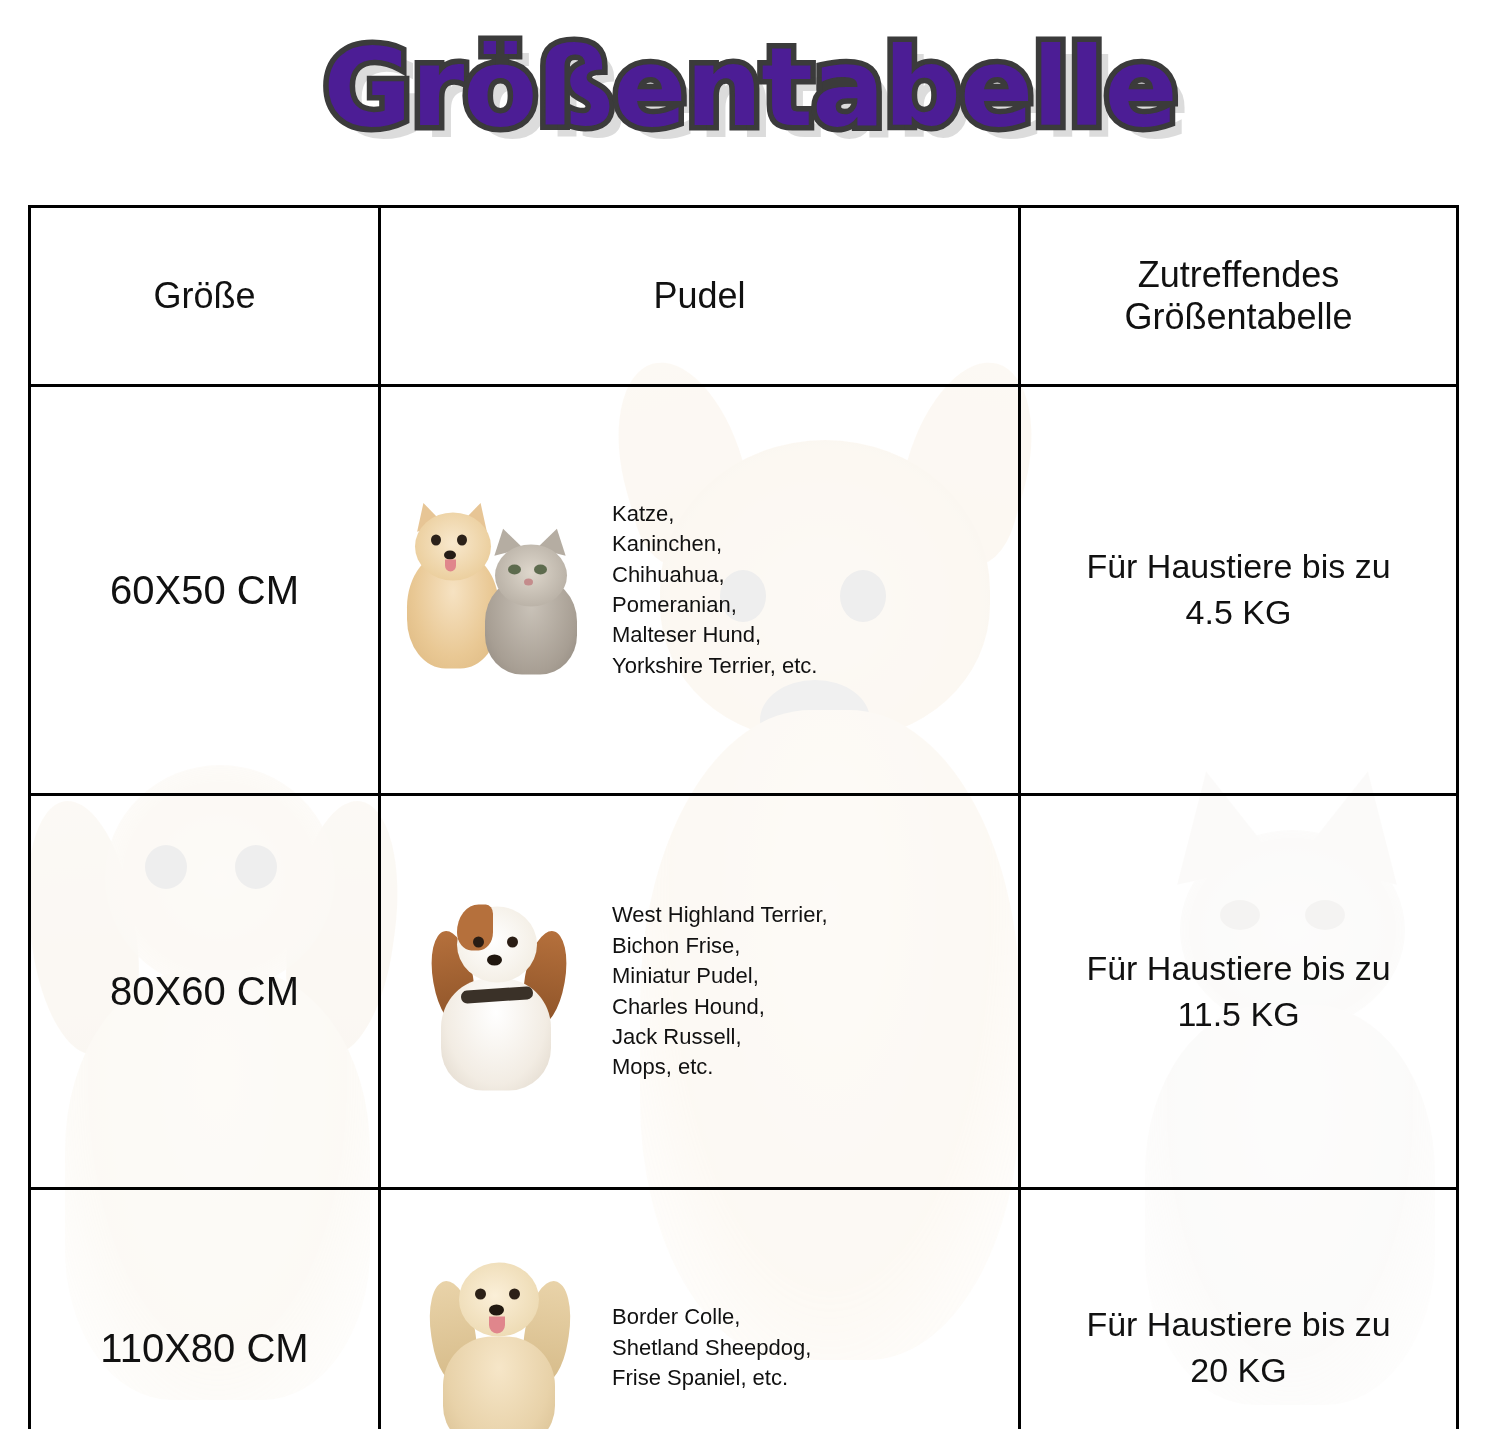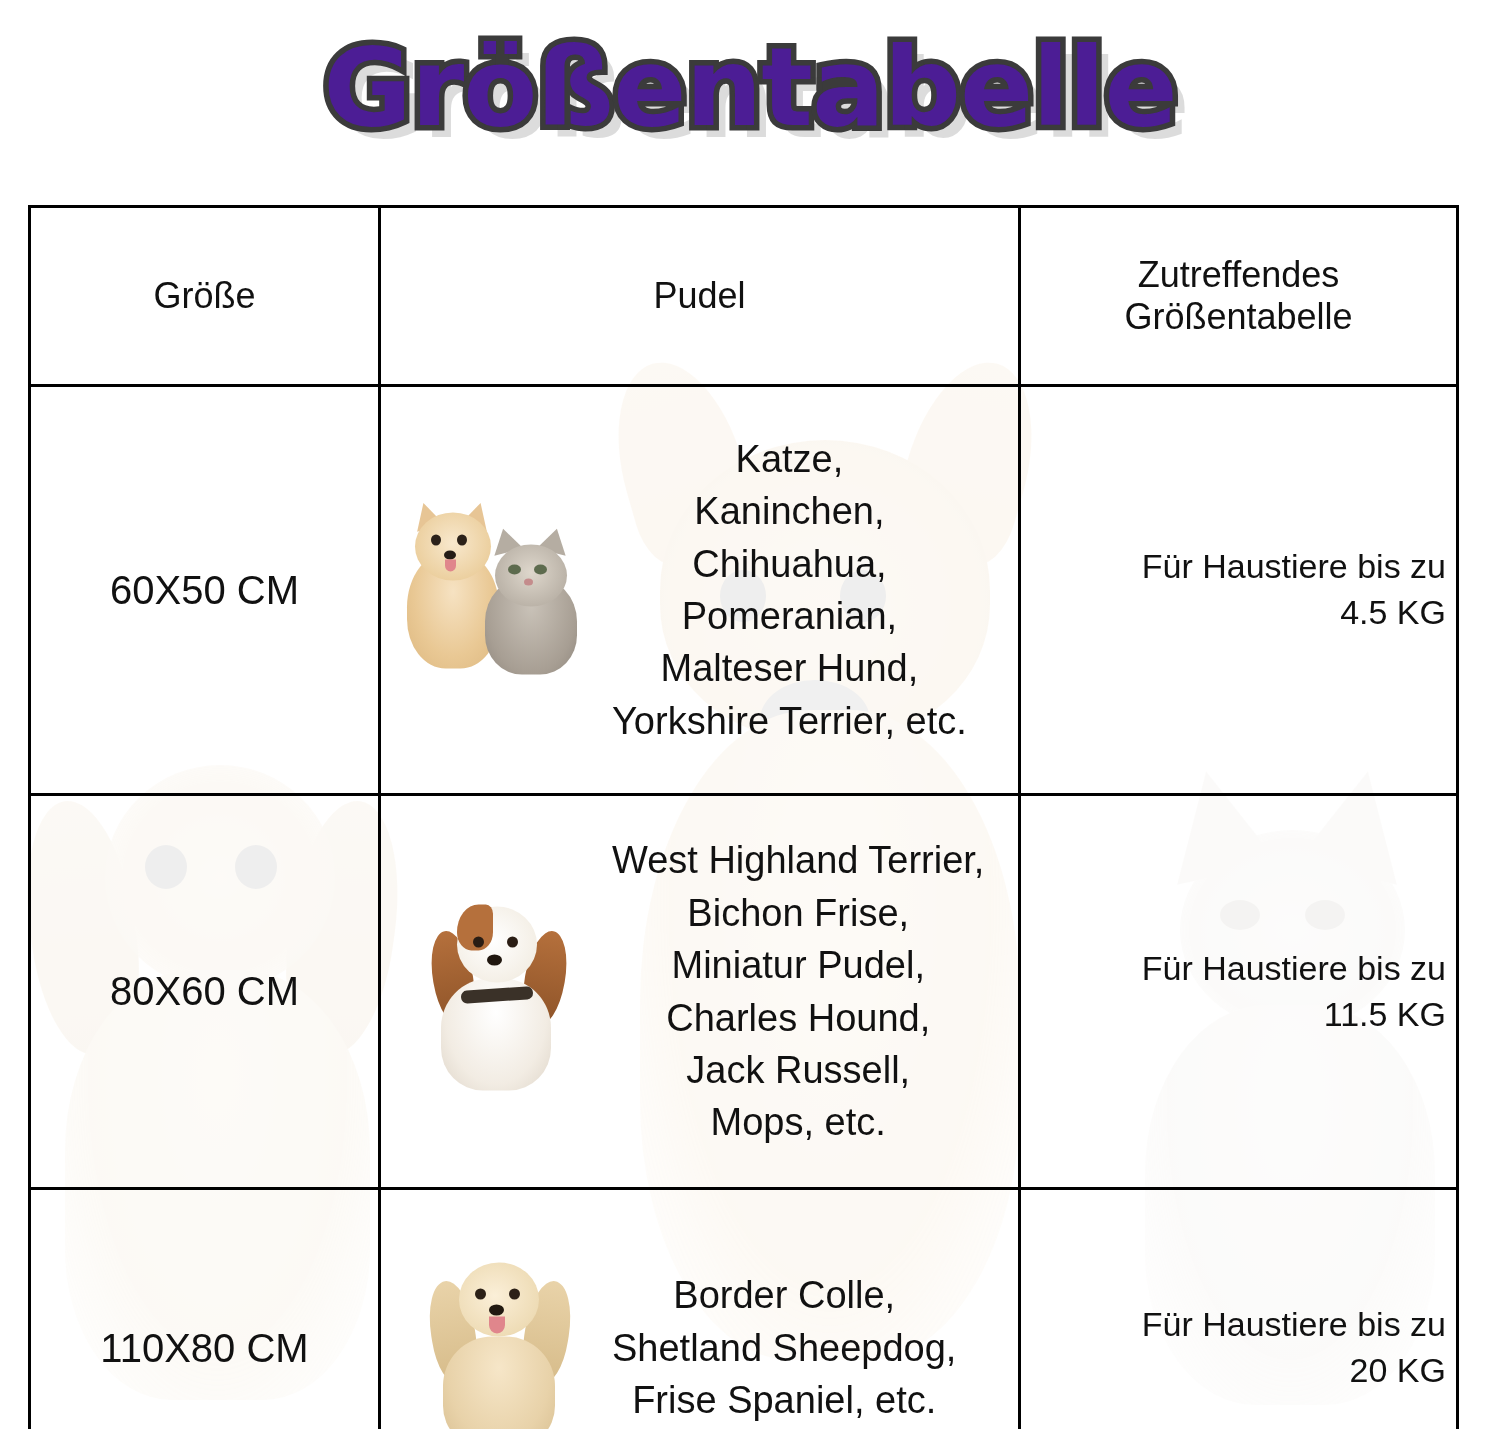--- a/index.html
+++ b/index.html
@@ -191,21 +191,21 @@
     font-weight: normal;
     height: 160px;
   }
 
   .cell-size {
     text-align: center;
     font-size: 40px;
     color: #111;
   }
   .cell-weight {
-    text-align: right;
+    text-align: center;
     font-size: 34px;
     color: #111;
     line-height: 1.35;
   }
   .cell-type {
     position: relative;
     padding: 0;
   }
   .type-inner {
     display: flex;
@@ -213,25 +213,25 @@
     justify-content: flex-start;
     height: 100%;
     gap: 6px;
   }
   .type-photo {
     flex: 0 0 215px;
     height: 100%;
     position: relative;
   }
   .type-list {
-    font-size: 38px;
+    font-size: 22px;
     line-height: 1.38;
     color: #111;
     white-space: pre-line;
-    text-align: center;
+    text-align: left;
     padding-right: 4px;
   }
 
   .row-1 td { height: 390px; }
   .row-2 td { height: 375px; }
   .row-3 td { height: 300px; }
 
   
   .photo {
     position: absolute;

